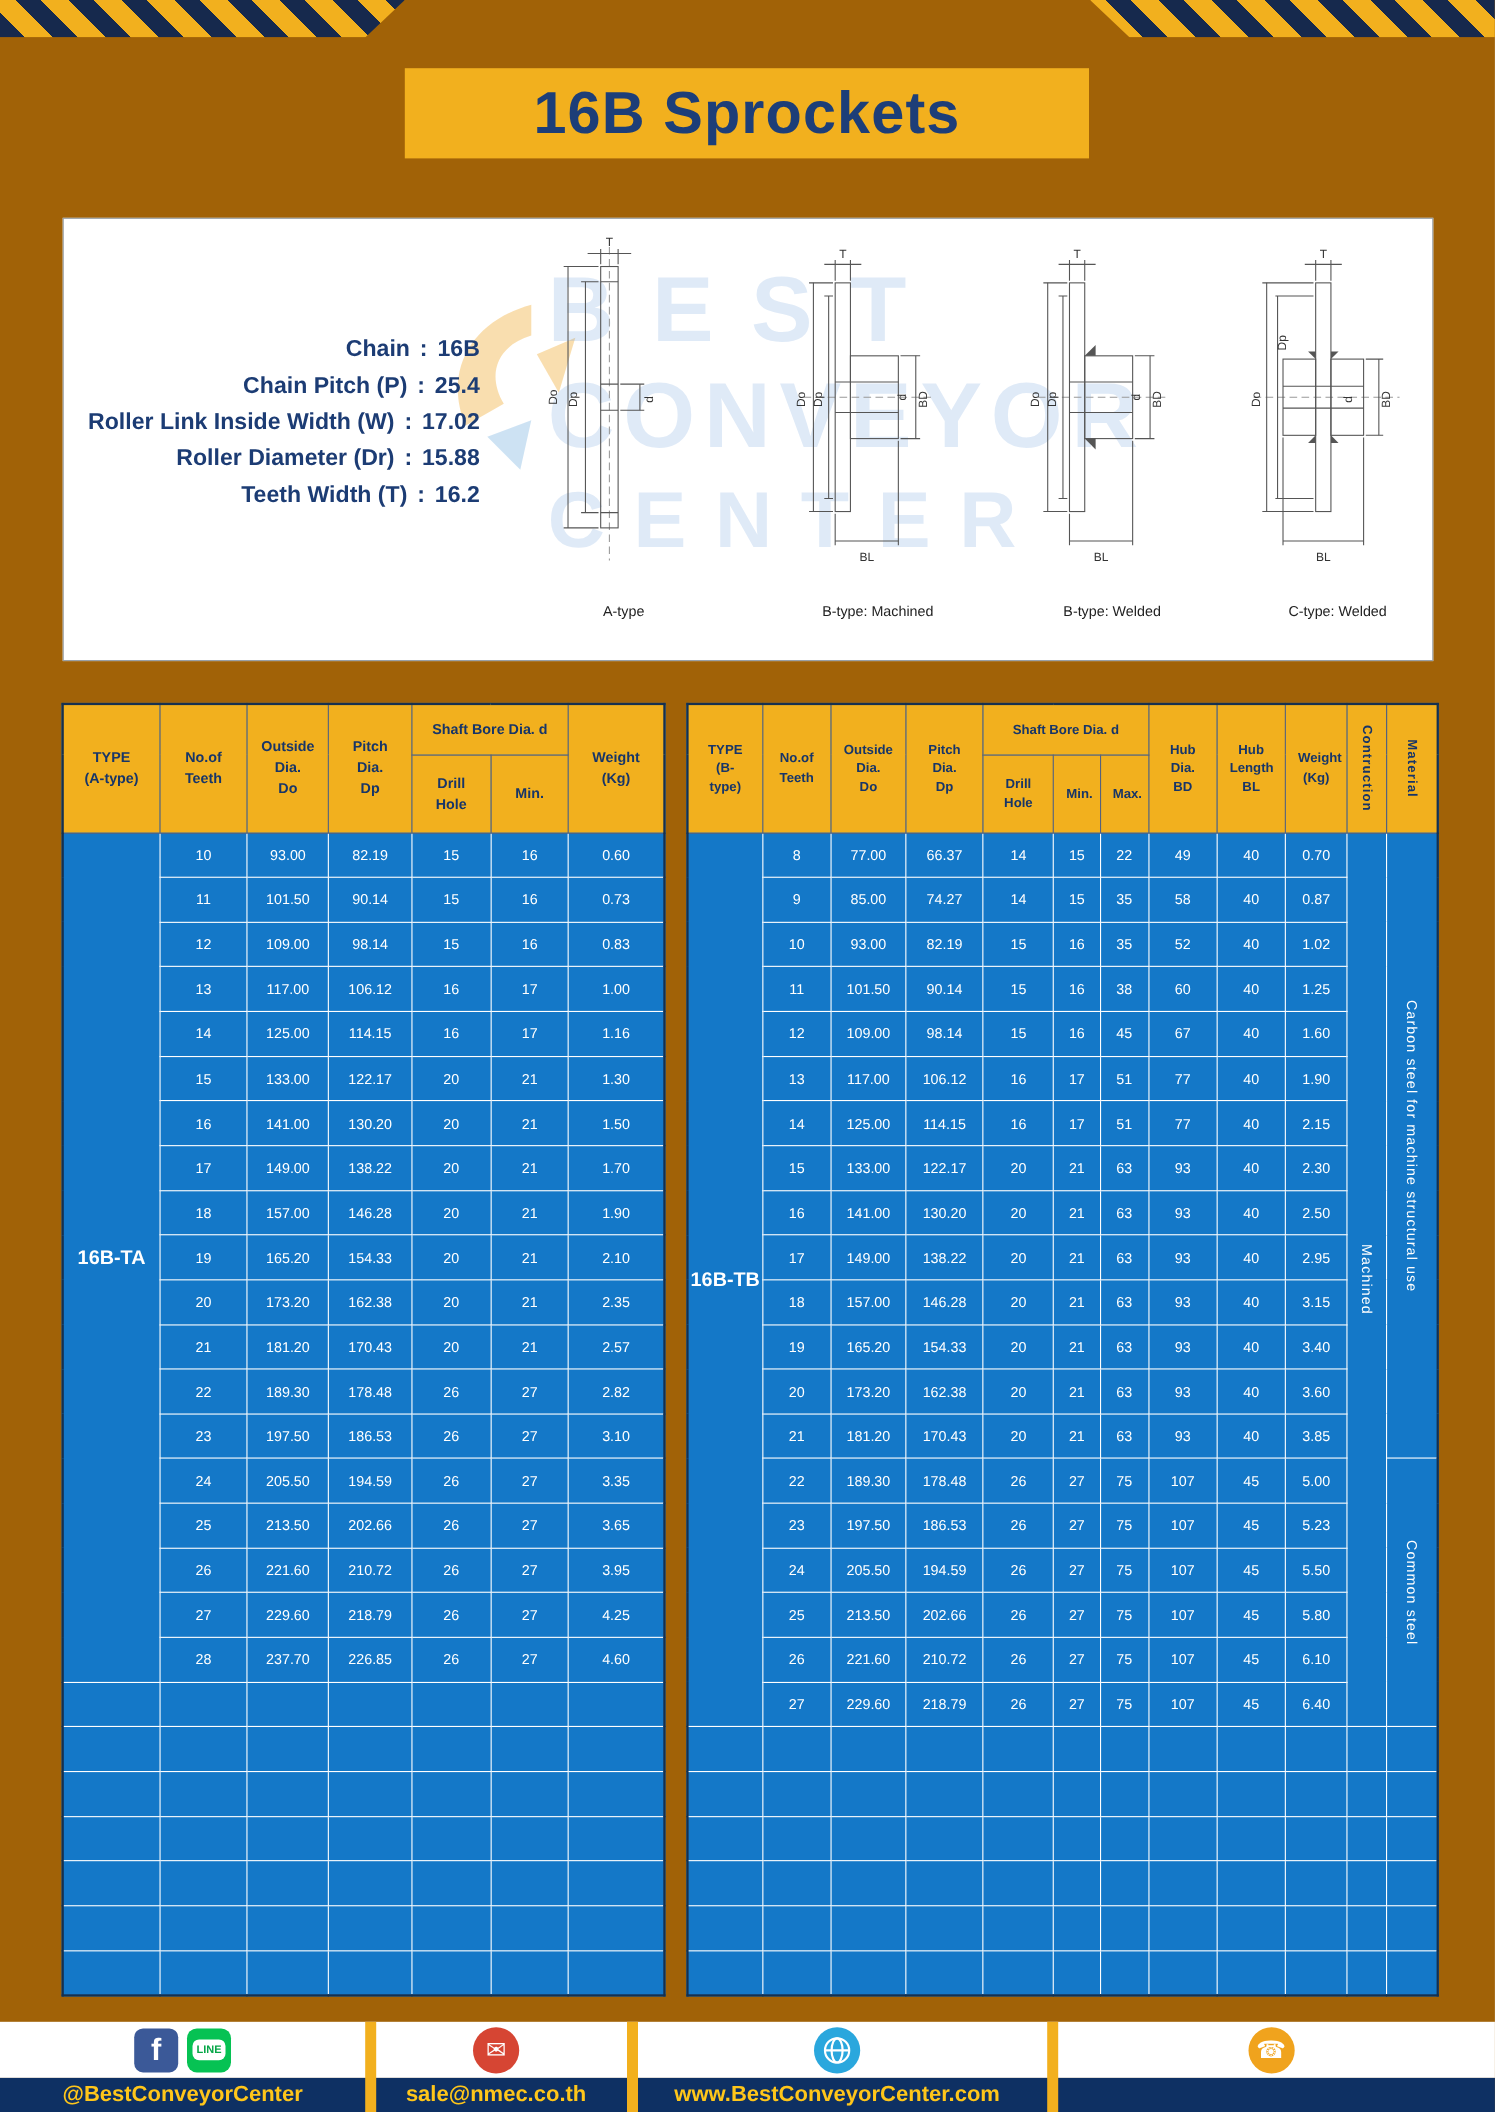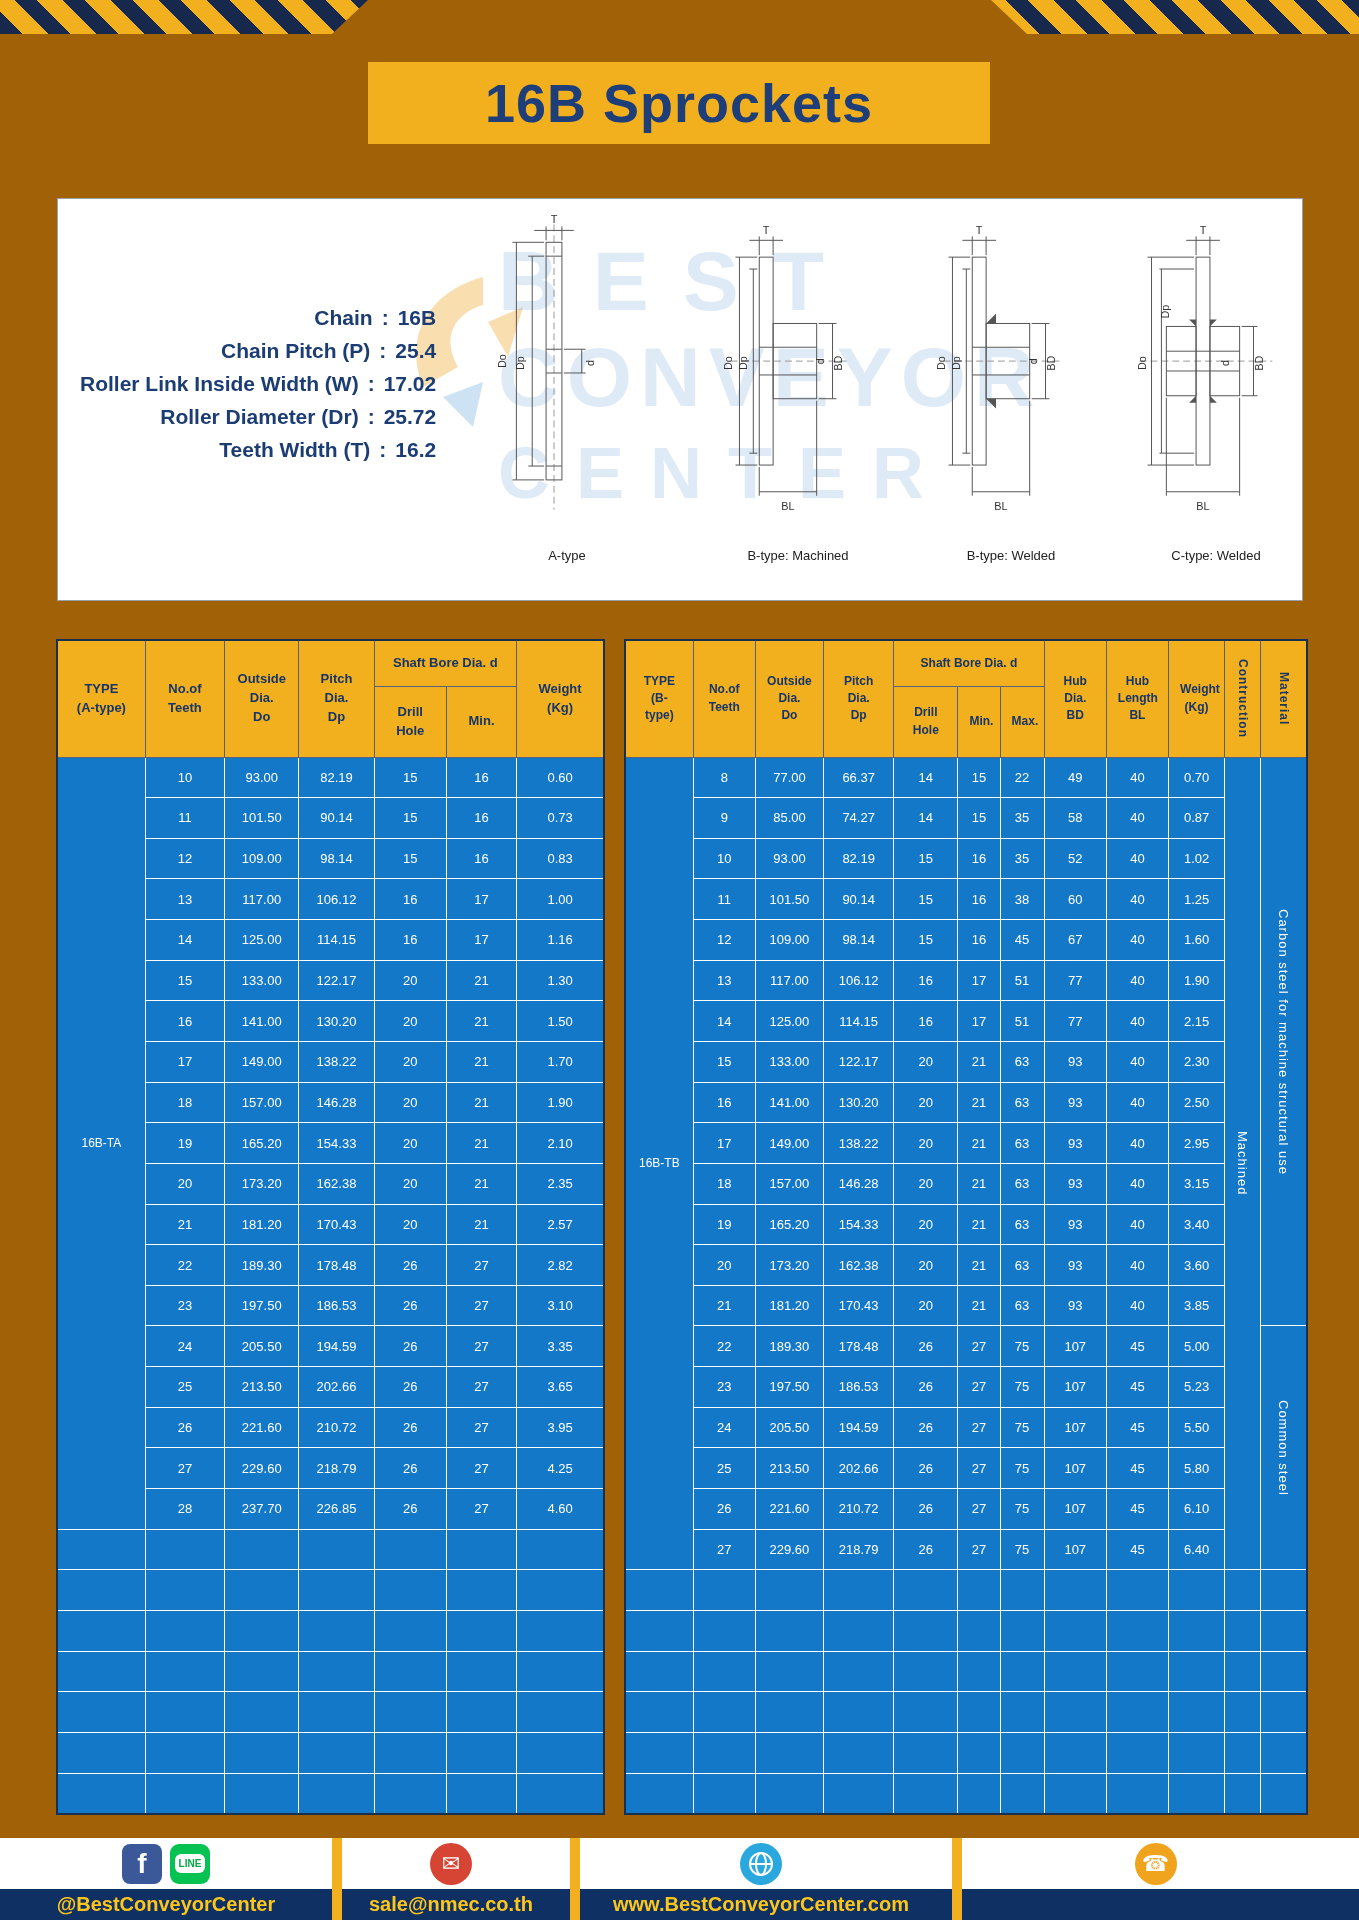--- a/index.html
+++ b/index.html
@@ -35,21 +35,21 @@
   .dwg text{font-size:11px;fill:#333;font-family:"Liberation Sans",sans-serif;}
   .dwg .weld{fill:#555;stroke:none;}
   .caption{position:absolute;bottom:0;left:13px;width:100%;text-align:center;font-size:13px;color:#222;}
 
   
   .spec-table{position:absolute;top:639px;border-collapse:collapse;table-layout:fixed;background:#1478c8;border:2px solid #16304f;}
   .spec-table th{background:#f2b01e;color:#173568;font-weight:bold;border:1px solid #55627e;white-space:pre-line;text-align:center;vertical-align:middle;padding:11px;line-height:1.45;}
   #table-a th{font-size:13px;}
   #table-b th{font-size:12px;}
   .spec-table td{border:1px solid #ffffff;color:#ffffff;font-size:13px;text-align:center;vertical-align:middle;padding:0;}
-  .spec-table .type-cell{font-size:12px;font-weight:normal;}
+  .spec-table .type-cell{font-size:18px;font-weight:bold;}
   .spec-table .vert-cell{writing-mode:vertical-rl;letter-spacing:1px;font-size:13px;}
   th.vert{writing-mode:vertical-rl;letter-spacing:1px;}
   tr.h1{height:46px;}
   tr.h2{height:71px;}
 
   
   .footer-icons{position:absolute;left:0;top:1838px;width:1359px;height:51px;background:#ffffff;}
   .footer-textband{position:absolute;left:0;top:1889px;width:1359px;height:31px;background:#0e3063;}
   .footer-sep{position:absolute;top:1838px;width:10px;height:82px;background:#f2b01e;z-index:5;}
   .icon-group{position:absolute;top:0;height:51px;display:flex;align-items:center;justify-content:center;gap:8px;}
@@ -86,21 +86,21 @@
         <div class="wm-l1">BEST</div>
         <div class="wm-l2">CONVEYOR</div>
         <div class="wm-l3">CENTER</div>
       </div>
     </div>
 
     <div class="spec-list">
         <div class="spec-line"><span>Chain</span><span class="sep">:</span><span>16B</span></div>
         <div class="spec-line"><span>Chain Pitch (P)</span><span class="sep">:</span><span>25.4</span></div>
         <div class="spec-line"><span>Roller Link Inside Width (W)</span><span class="sep">:</span><span>17.02</span></div>
-        <div class="spec-line"><span>Roller Diameter (Dr)</span><span class="sep">:</span><span>25.72</span></div>
+        <div class="spec-line"><span>Roller Diameter (Dr)</span><span class="sep">:</span><span>15.88</span></div>
         <div class="spec-line"><span>Teeth Width (T)</span><span class="sep">:</span><span>16.2</span></div>
       </div>
 
     <div class="drawing" style="left:397px">
       <svg class="dwg" width="198" height="320" viewBox="0 0 200 320">
         <line class="cl" x1="100" y1="12" x2="100" y2="300"></line>
         <rect x="92" y="30" width="16" height="240"></rect>
         <line x1="92" y1="44" x2="108" y2="44"></line>
         <line x1="92" y1="256" x2="108" y2="256"></line>
         <line x1="92" y1="138" x2="108" y2="138"></line>

